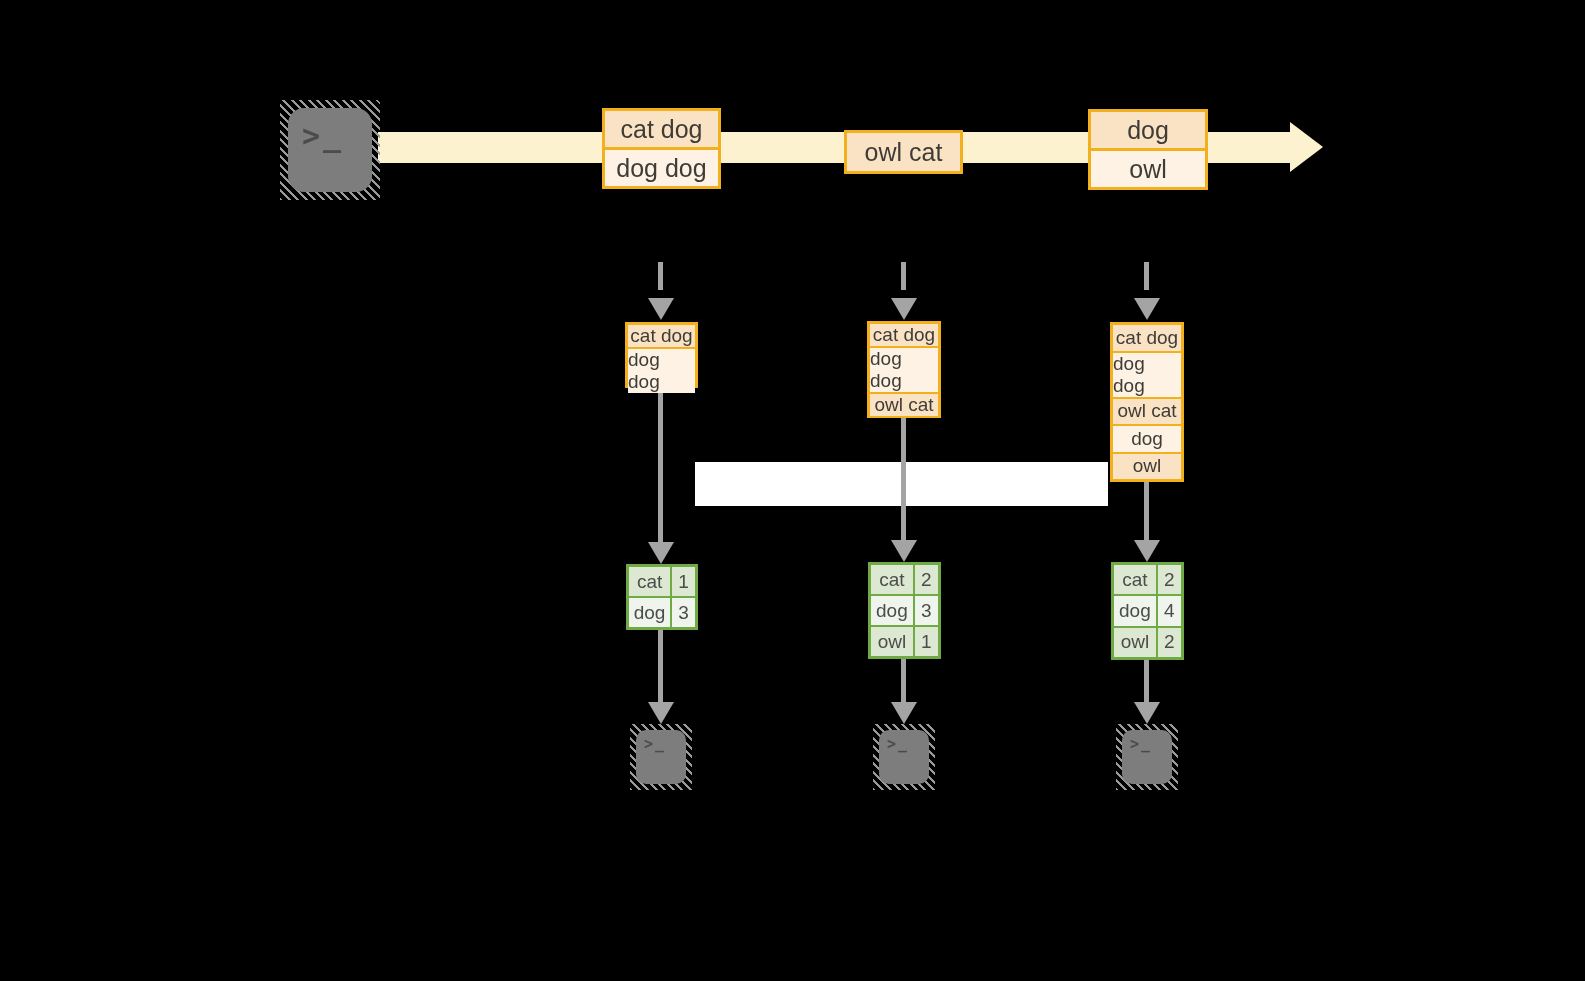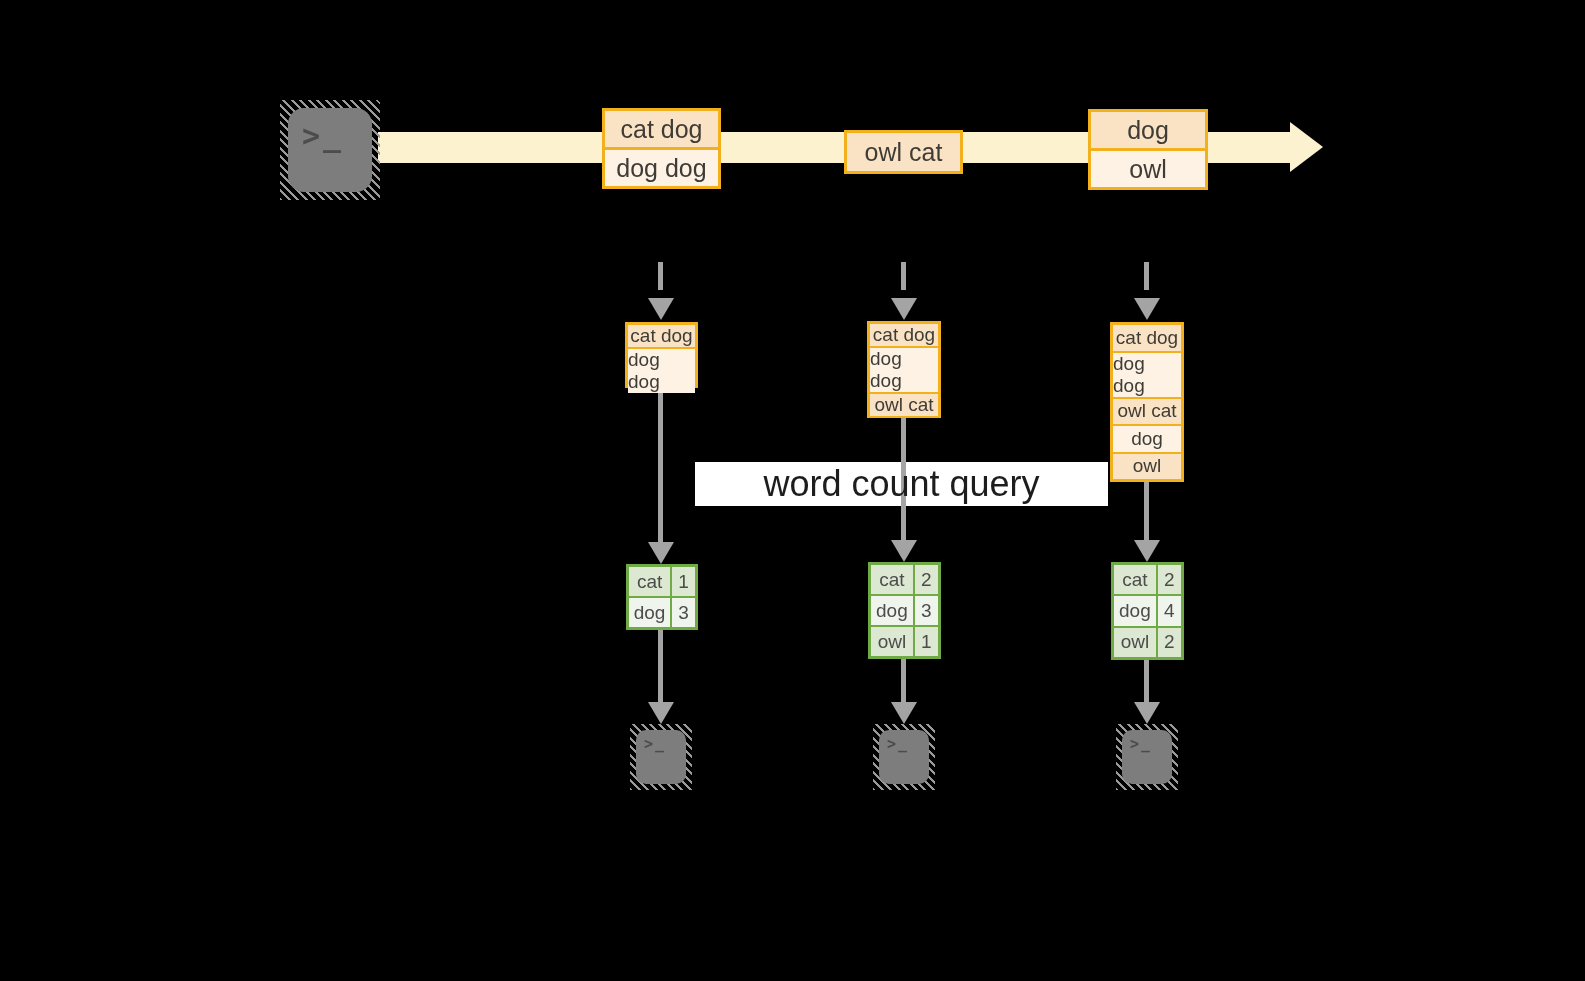--- a/index.html
+++ b/index.html
@@ -94,21 +94,20 @@
 
   <div class="banner-bg"></div>
 
   <div class="vline" style="left:658px;top:387px;height:158px;"></div>
   <div class="head-down" style="left:648px;top:542px;"></div>
   <div class="vline" style="left:901px;top:417px;height:126px;"></div>
   <div class="head-down" style="left:891px;top:540px;"></div>
   <div class="vline" style="left:1144px;top:481px;height:62px;"></div>
   <div class="head-down" style="left:1134px;top:540px;"></div>
 
-  <div class="banner-label">word count query</div>
 
   <div class="buffer-box" style="left:625px;top:322px;width:73px;height:66px;">
     <div class="buffer-row fill-dark">cat dog</div>
     <div class="buffer-row fill-light">dog dog</div>
   </div>
   <div class="buffer-box" style="left:867px;top:321px;width:74px;height:97px;">
     <div class="buffer-row fill-dark">cat dog</div>
     <div class="buffer-row fill-light">dog dog</div>
     <div class="buffer-row fill-dark">owl cat</div>
   </div>

